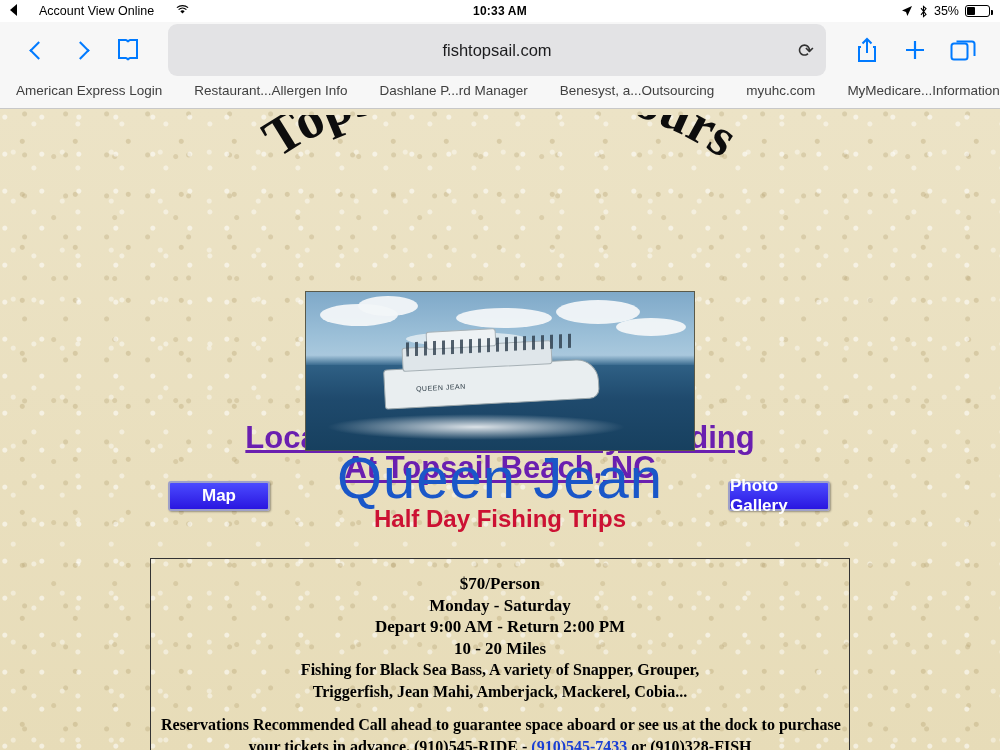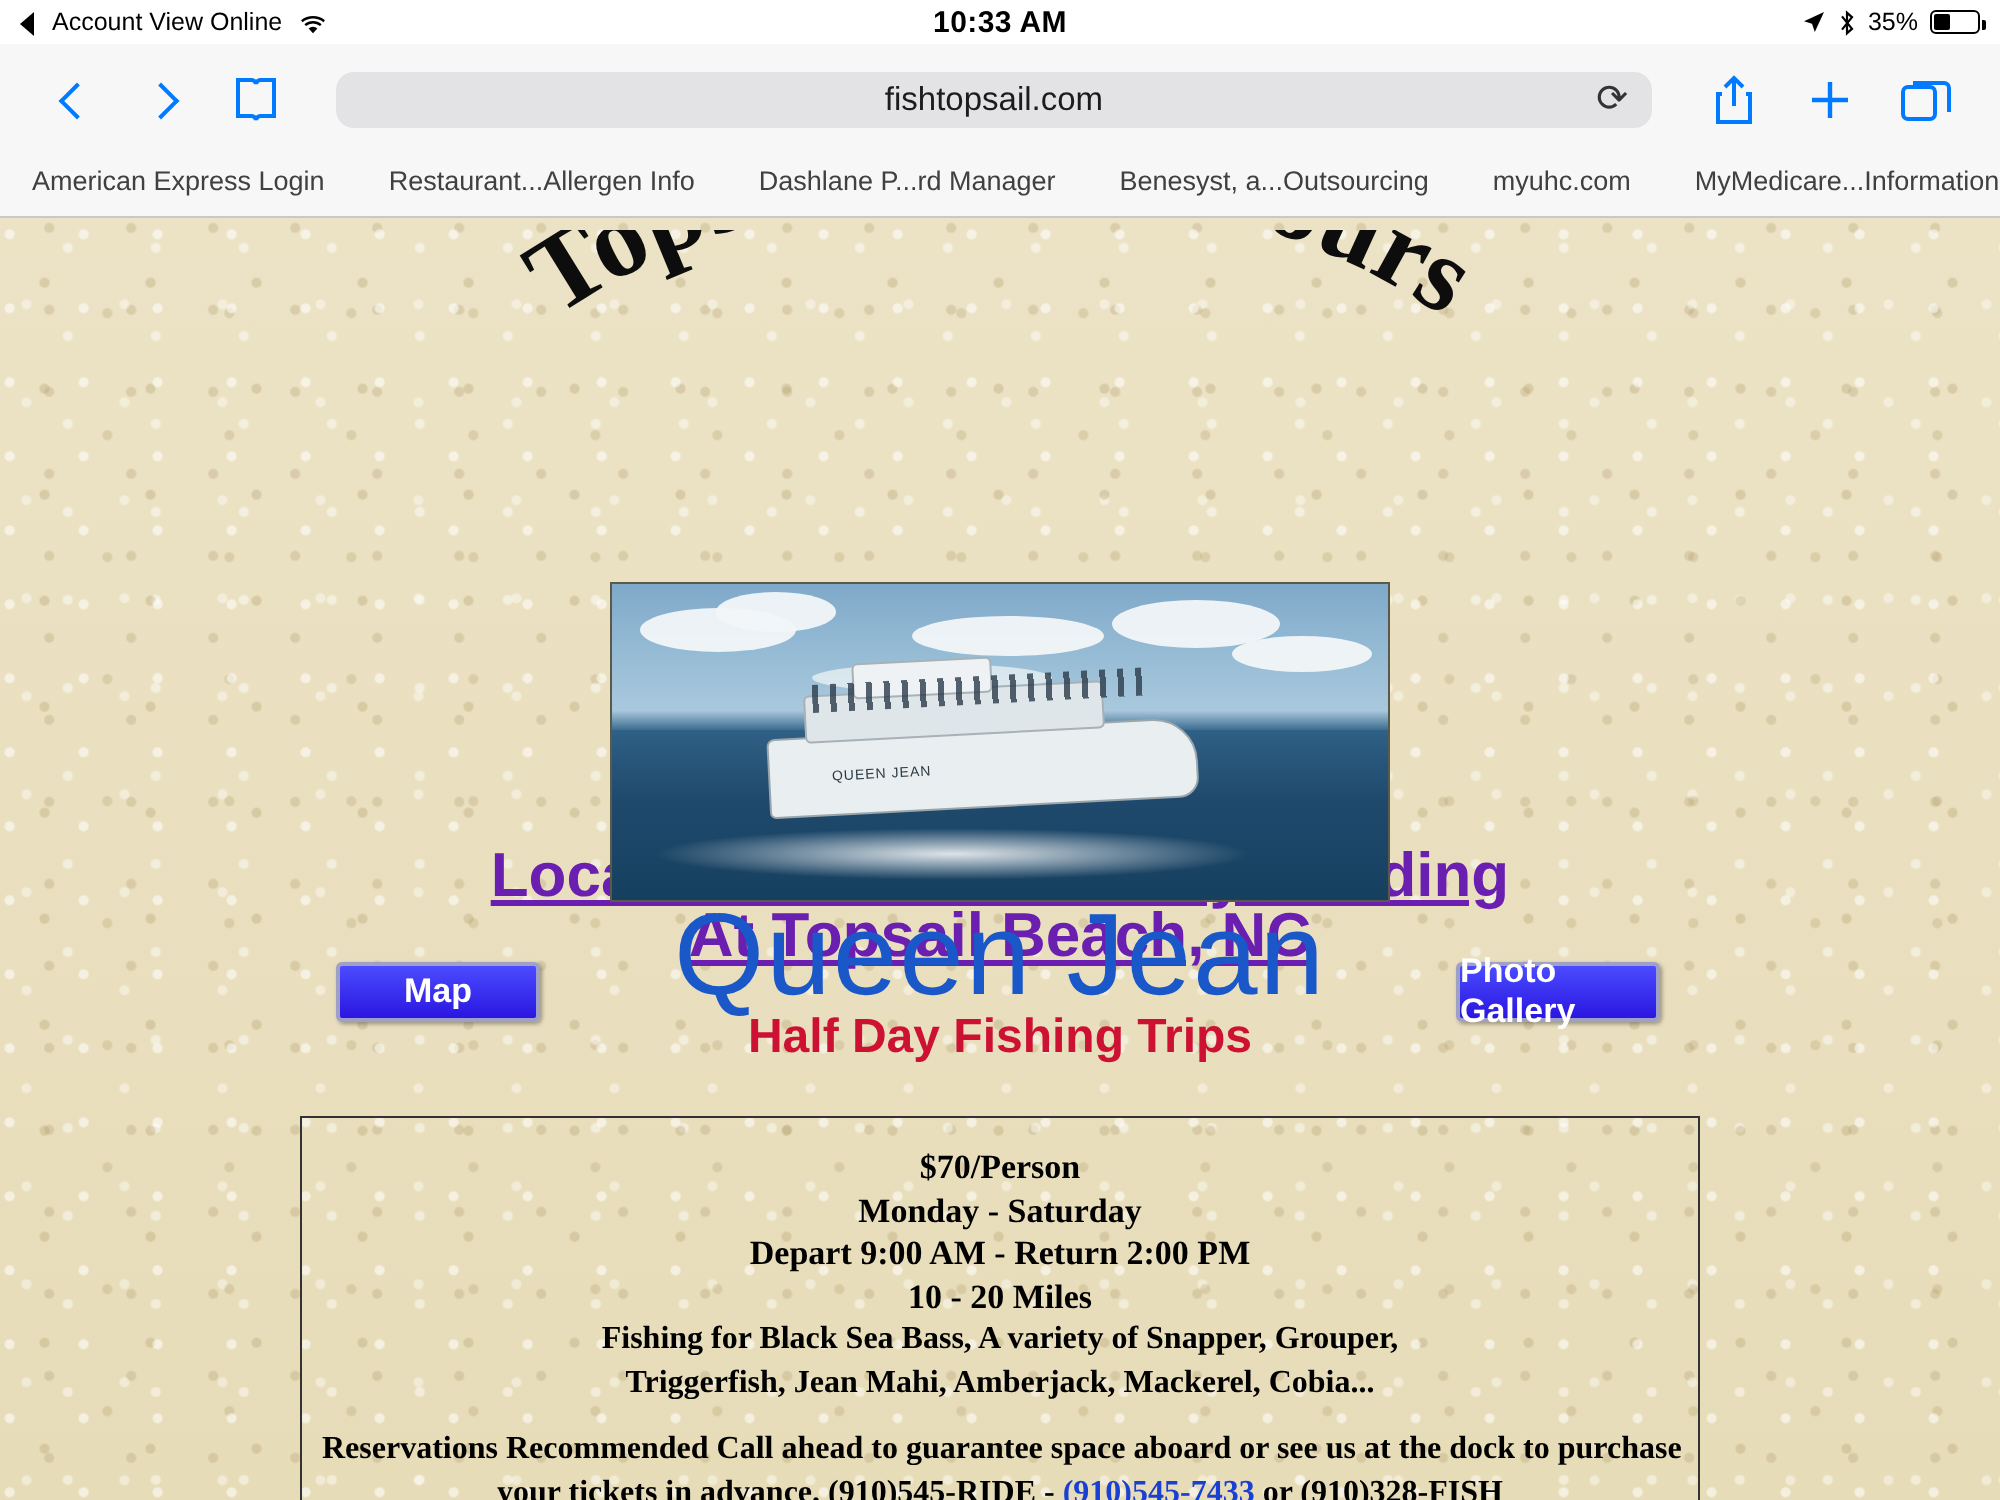--- a/index.html
+++ b/index.html
@@ -14,24 +14,24 @@
   .statusbar {
     height: 22px;
     display: flex;
     align-items: center;
     padding: 0 10px;
     font-size: 12.5px;
     color: #000;
     background: #ffffff;
     position: relative;
   }
-  .status-left { display: flex; align-items: flex-end; gap: 9px; }
+  .status-left { display: flex; align-items: flex-start; gap: 22px; }
   .status-center {
     position: absolute; left: 0; right: 0; text-align: center;
-    font-size: 15px; font-weight: 600; letter-spacing: .2px;
+    font-size: 12px; font-weight: 600; letter-spacing: .2px;
   }
   .status-right {
     margin-left: auto; display: flex; align-items: center; gap: 6px;
     font-size: 12.5px; position: relative; z-index: 2;
   }
   .back-tri {
     width: 0; height: 0;
     border-top: 6px solid transparent;
     border-bottom: 6px solid transparent;
     border-right: 7px solid #000;
@@ -70,21 +70,21 @@
   .chev {
     width: 13px; height: 13px;
     border-left: 2.6px solid currentColor;
     border-bottom: 2.6px solid currentColor;
   }
   .chev.left { transform: rotate(45deg); margin-left: 4px; }
   .chev.right { transform: rotate(-135deg); margin-right: 4px; }
 
   .urlbar {
     flex: 1;
-    height: 28px;
+    height: 52px;
     background: #e3e3e5;
     border-radius: 9px;
     margin: 0 14px;
     display: flex;
     align-items: center;
     justify-content: center;
     position: relative;
   }
   .urltext {
     font-size: 16.5px;

